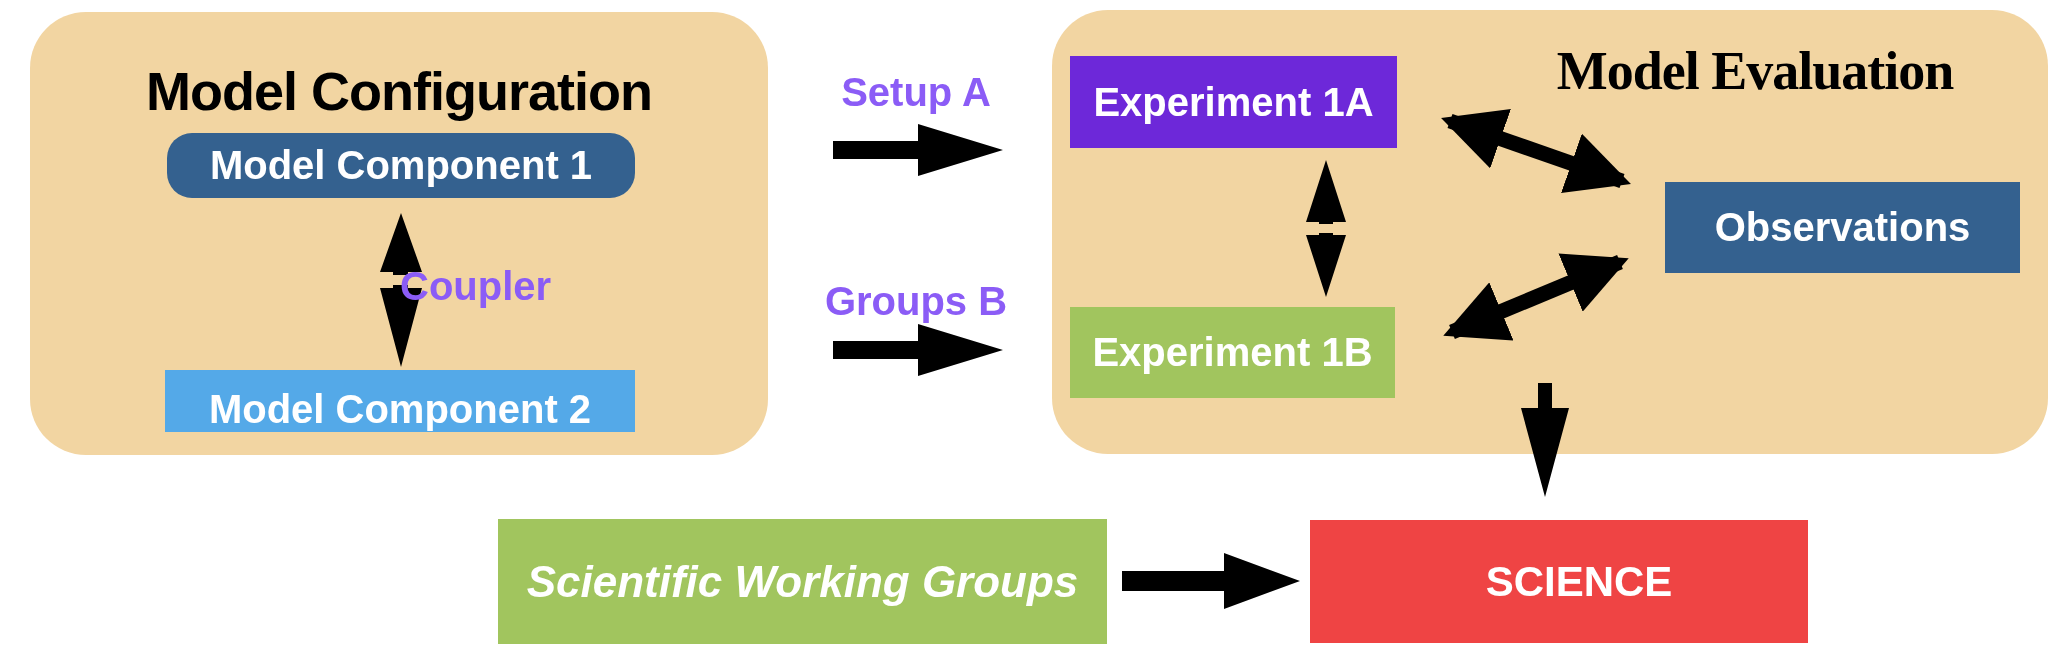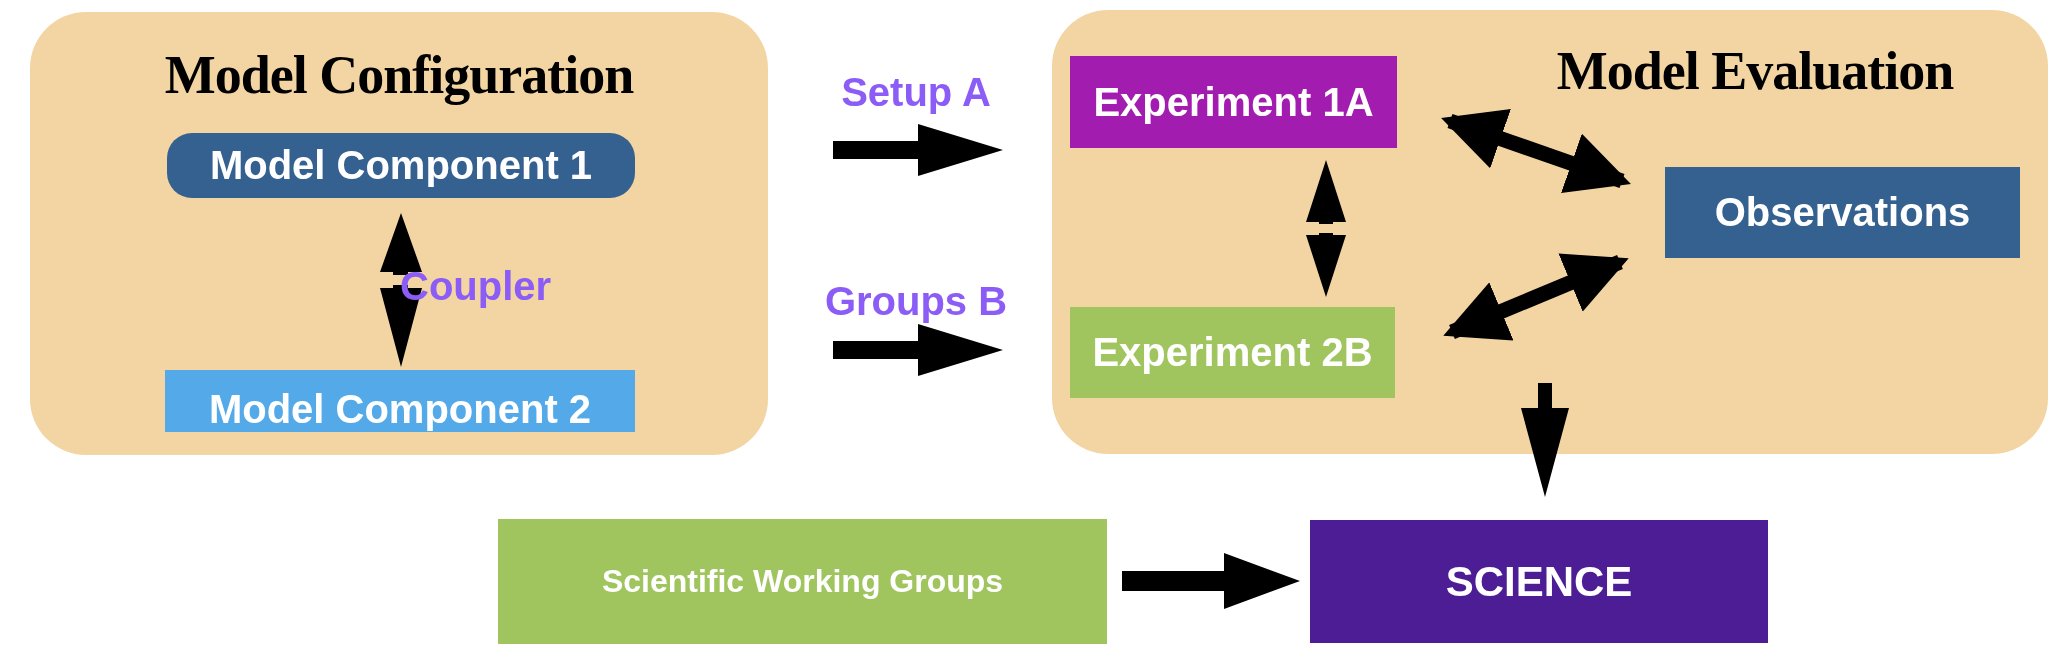--- a/index.html
+++ b/index.html
@@ -20,37 +20,37 @@
   #panel-eval   { left: 1052px; top: 10px; width: 996px; height: 444px; }
 
   .panel-title {
     position: absolute;
     transform: translateX(-50%);
     white-space: nowrap;
     font-size: 54px;
     color: #000000;
     letter-spacing: -1px;
   }
-  #title-config { left: 399px;  top: 44px; font-family: Liberation Serif, serif; }
+  #title-config { left: 399px;  top: 60px; }
   #title-eval   { left: 1755px; top: 40px; font-family: Liberation Serif, serif; }
 
   .node {
     position: absolute;
     display: flex;
     align-items: center;
     justify-content: center;
     color: #ffffff;
     white-space: nowrap;
   }
   #box-mc1     { left: 167px;  top: 133px; width: 468px; height: 65px;  font-size: 40px; }
   #box-mc2     { left: 165px;  top: 370px; width: 470px; height: 62px;  font-size: 40px; }
   #box-exp1a   { left: 1070px; top: 56px;  width: 327px; height: 92px;  font-size: 40px; }
   #box-exp1b   { left: 1070px; top: 307px; width: 325px; height: 91px;  font-size: 40px; }
   #box-obs     { left: 1665px; top: 167px; width: 355px; height: 91px;  font-size: 40px; }
-  #box-swg     { left: 498px;  top: 519px; width: 609px; height: 125px; font-size: 32px; }
+  #box-swg     { left: 498px;  top: 519px; width: 609px; height: 125px; font-size: 44px; font-style: italic; }
   #box-science { left: 1310px; top: 520px; width: 458px; height: 123px; font-size: 42px; }
 
   .annotation {
     position: absolute;
     font-size: 40px;
     color: #8b5cf6;
     white-space: nowrap;
   }
   #label-setup-a    { left: 916px;  top: 70px;  transform: translateX(-50%); }
   #label-setup-b    { left: 916px;  top: 279px; transform: translateX(-50%); }
@@ -110,34 +110,34 @@
   <div class="node" id="box-mc2" style="background: rgb(84, 169, 232); align-items: flex-end;">
     <span>Model Component 2</span>
   </div>
 
   <div class="annotation" id="label-coupler">Coupler</div>
 
   <div class="annotation" id="label-setup-a">Setup A</div>
 
   <div class="annotation" id="label-setup-b">Groups B</div>
 
-  <div class="node" id="box-exp1a" style="background: #a21caf; justify-content: center;">
+  <div class="node" id="box-exp1a" style="background: #6d28d9; justify-content: center;">
     <span>Experiment 1A</span>
   </div>
 
   <div class="node" id="box-exp1b" style="background: rgb(161, 197, 94);">
-    <span>Experiment 2B</span>
+    <span>Experiment 1B</span>
   </div>
 
-  <div class="node" id="box-obs" style="background: rgb(52, 97, 143);">
+  <div class="node" id="box-obs" style="background: rgb(52, 97, 143); margin-top: 15px;">
     <span>Observations</span>
   </div>
 
 
   <div class="node" id="box-swg" style="background: rgb(161, 197, 94);">
     <span>Scientific Working Groups</span>
   </div>
 
-  <div class="node" id="box-science" style="background: #4c1d95;">
+  <div class="node" id="box-science" style="background: #ef4444; padding-left: 40px;">
     <span>SCIENCE</span>
   </div>
 
 </div>
 
 </body></html>

